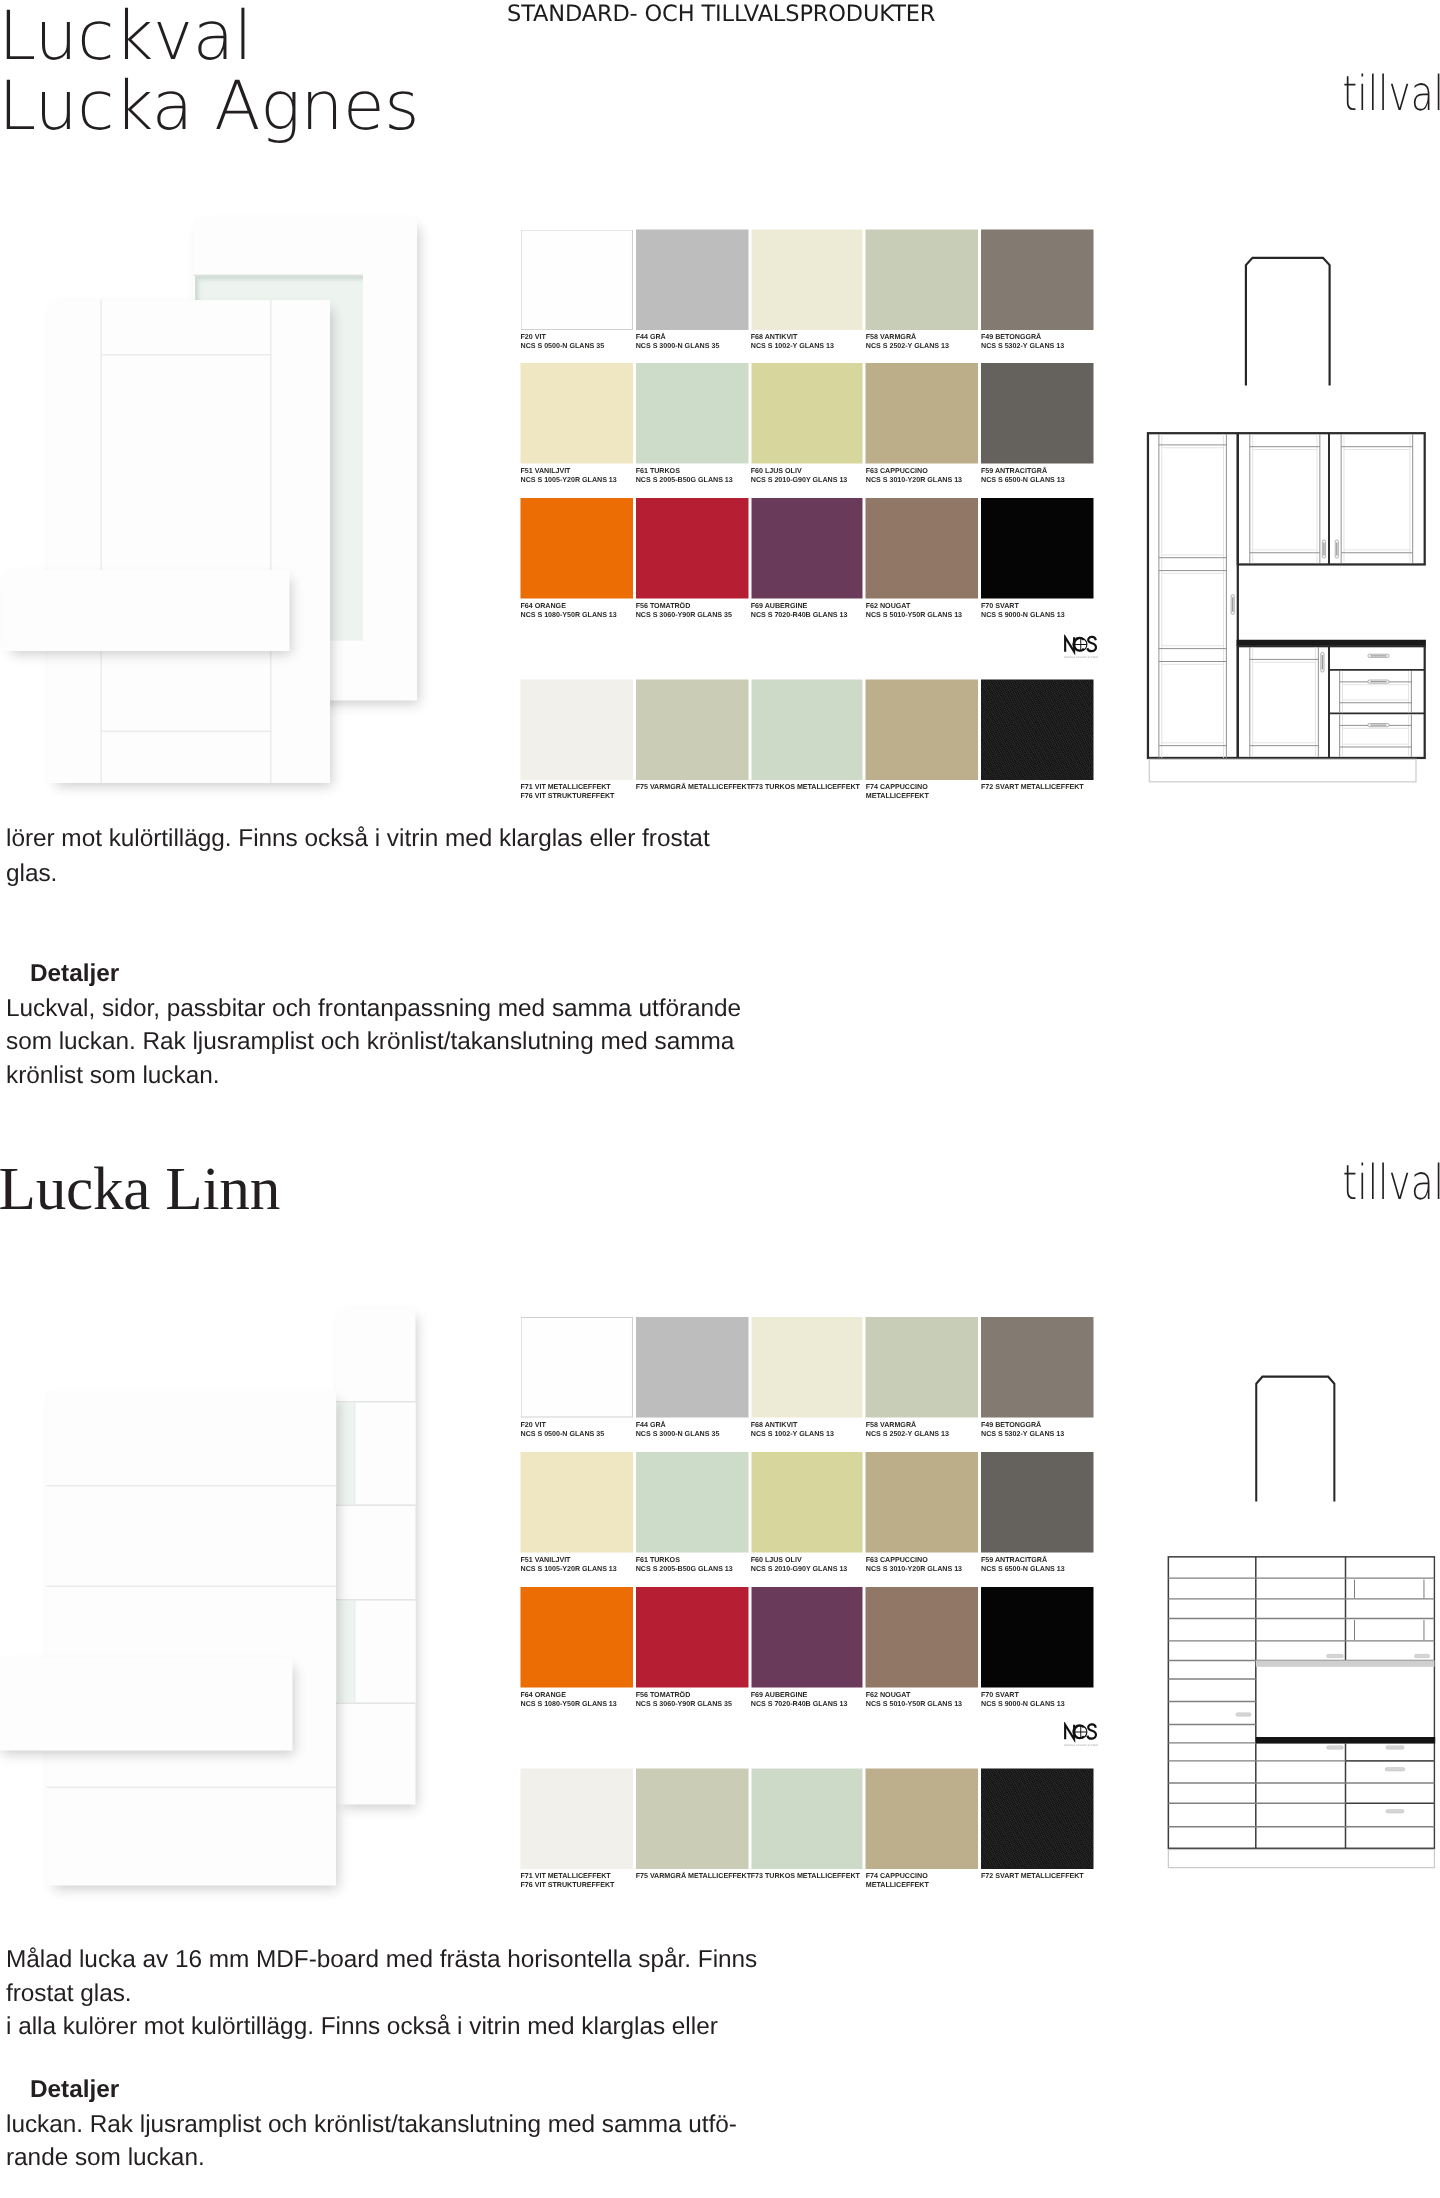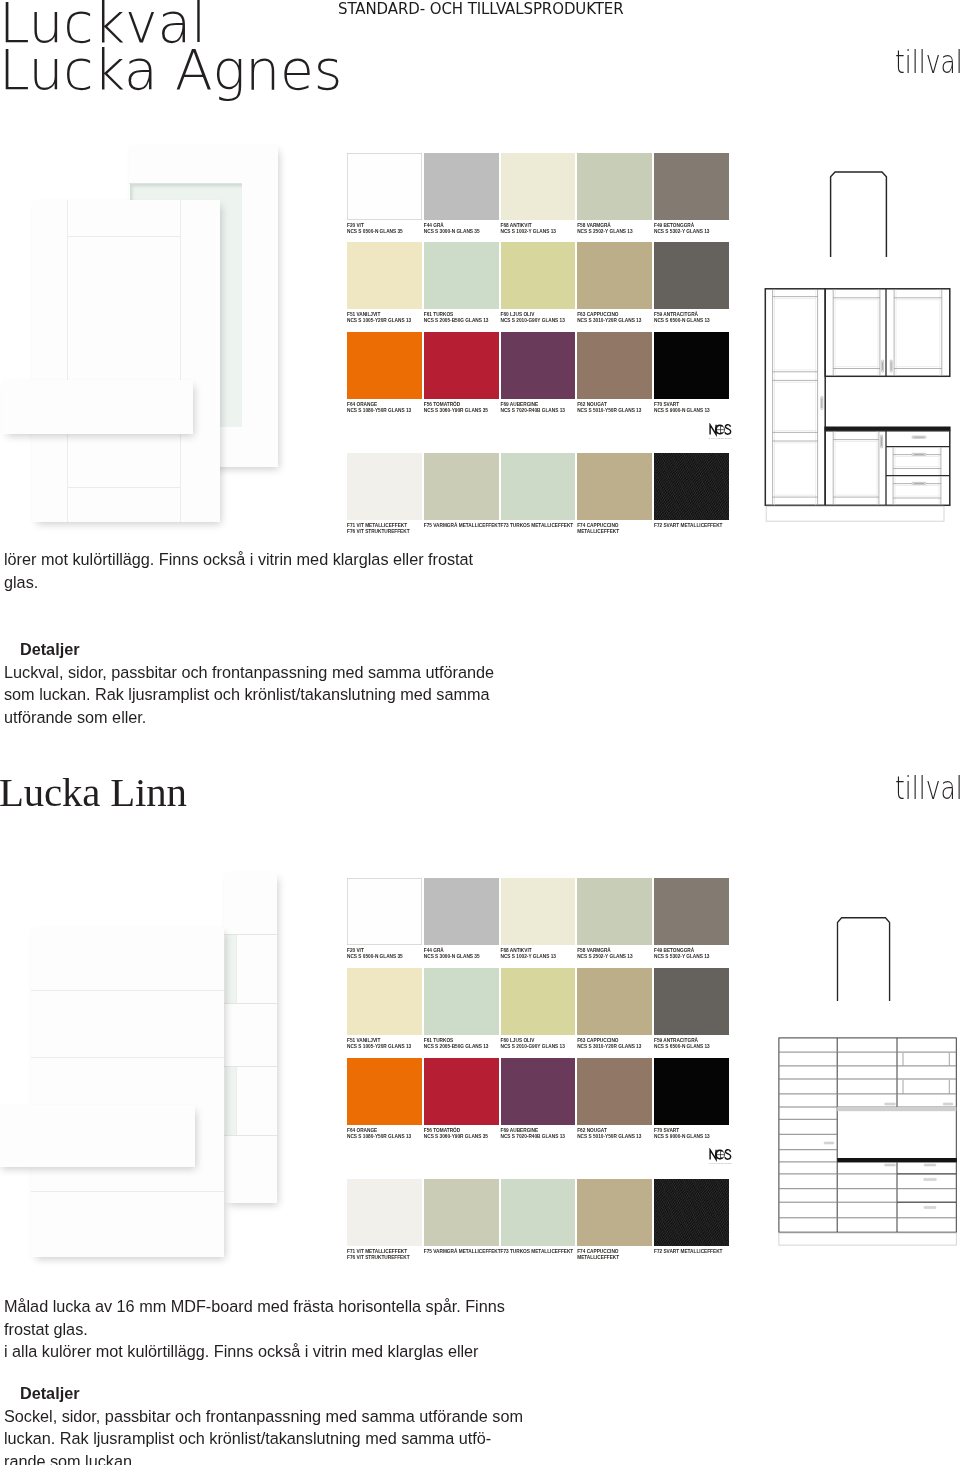--- a/index.html
+++ b/index.html
@@ -5,21 +5,21 @@
 <style>
   html,body{margin:0;padding:0;}
   body{width:960px;height:1465px;background:#ffffff;
        font-family:"Liberation Sans",sans-serif;color:#231f20;
        overflow:hidden;position:relative;}
   .page{position:absolute;left:0;top:0;width:960px;height:1465px;}
 
   
   .hdr-title{position:absolute;left:-1px;top:0px;width:460px;
       font-family:"DejaVu Sans",sans-serif;font-weight:200;
-      font-size:55px;line-height:47px;letter-spacing:-0.15px;
+      font-size:45px;line-height:47px;letter-spacing:-0.15px;
       color:#231f20;}
   .kicker{position:absolute;left:338px;top:0px;font-size:15.0px;
       font-family:"DejaVu Sans",sans-serif;font-weight:500;
       letter-spacing:-0.1px;color:#1d1b1c;}
   .badge{position:absolute;font-family:"DejaVu Sans",sans-serif;
       font-weight:200;font-size:32px;color:#231f20;letter-spacing:0px;
       transform:scaleX(0.78);transform-origin:right top;}
 
   
   .sec-title{position:absolute;left:-1px;
@@ -266,21 +266,21 @@
       </svg>
     </div>
 <div class="copy" style="left:4px;top:548px;">
 <div>lörer mot kulörtillägg. Finns också i vitrin med klarglas eller frostat</div>
 <div>glas.</div>
 </div>
 <div class="copy" style="left:4px;top:638px;">
 <div class="det-head">Detaljer</div>
 <div>Luckval, sidor, passbitar och frontanpassning med samma utförande</div>
 <div>som luckan. Rak ljusramplist och krönlist/takanslutning med samma</div>
-<div>utförande som eller.</div>
+<div>krönlist som luckan.</div>
 </div>
 <div class="sec-title" style="top:769px;">Lucka Linn</div>
 <div class="badge" style="right:-3px;top:769px;">tillval</div>
 <div class="doors" style="left:0px;top:850px;width:310px;height:430px;">
   <div class="door" style="left:224px;top:22px;width:53px;height:331px;background:#fdfdfd;box-shadow:3px 4px 8px -2px rgba(0,0,0,.20);">
    <div style="position:absolute;left:1px;top:63px;width:51px;height:68px;background:#eef4f0;"></div>
    <div style="position:absolute;left:1px;top:195px;width:51px;height:68px;background:#eef4f0;"></div>
    <div style="position:absolute;left:12px;top:63px;width:40px;height:68px;background:#fdfdfd;border-left:1px solid #eceeed;border-bottom:1px solid #eceeed;"></div>
    <div style="position:absolute;left:12px;top:195px;width:40px;height:68px;background:#fdfdfd;border-left:1px solid #eceeed;border-bottom:1px solid #eceeed;"></div>
    <div style="position:absolute;left:0;right:0;top:62px;height:1px;background:#e4e6e5;"></div>
@@ -432,17 +432,16 @@
         <rect x="0.9" y="196.0" width="177.4" height="12.1" fill="none" stroke="#c9c9c9" stroke-width="0.8"></rect>
       </svg>
     </div>
 <div class="copy" style="left:4px;top:1295px;">
 <div>Målad lucka av 16 mm MDF-board med frästa horisontella spår. Finns</div>
 <div>frostat glas.</div>
 <div>i alla kulörer mot kulörtillägg. Finns också i vitrin med klarglas eller</div>
 </div>
 <div class="copy" style="left:4px;top:1382px;">
 <div class="det-head">Detaljer</div>
-<div>Sockel, sidor, passbitar och frontanpassning med samma utförande som</div>
 <div>luckan. Rak ljusramplist och krönlist/takanslutning med samma utfö-</div>
 <div>rande som luckan.</div>
 </div>
 </div>
 
 </body></html>

